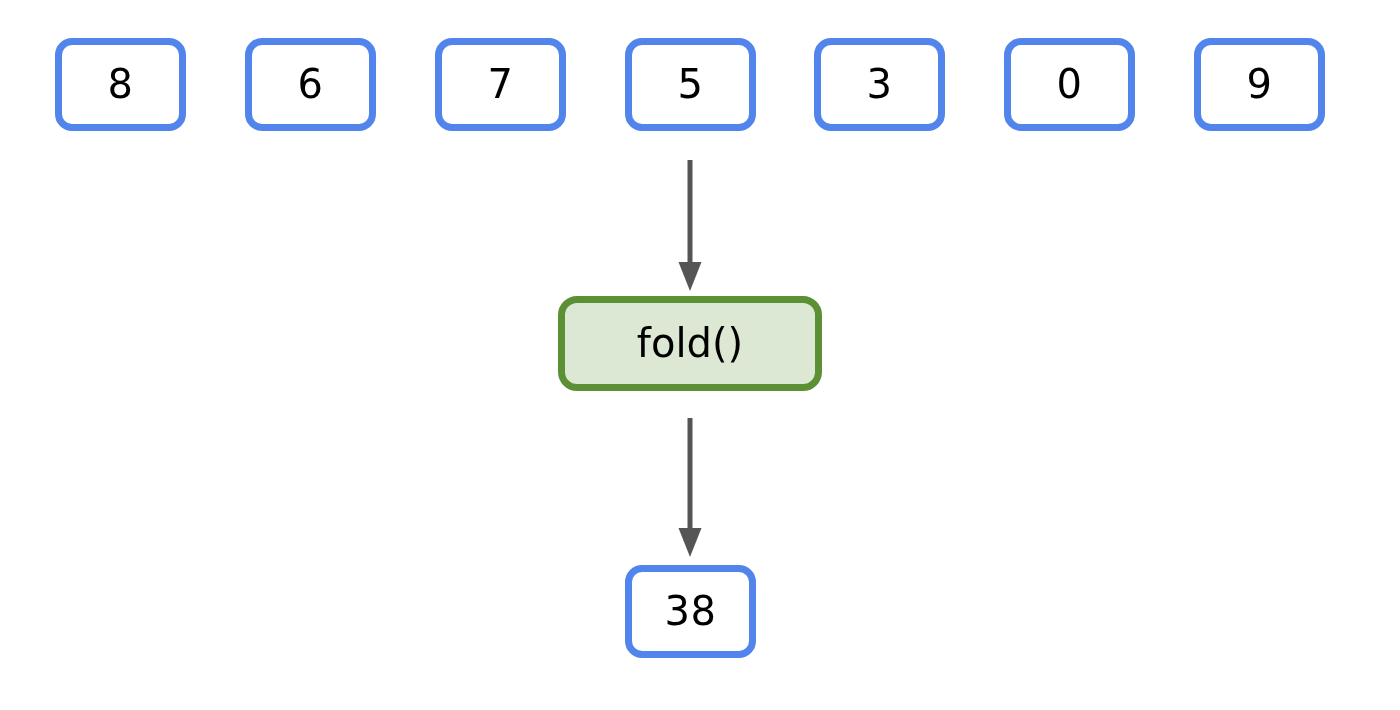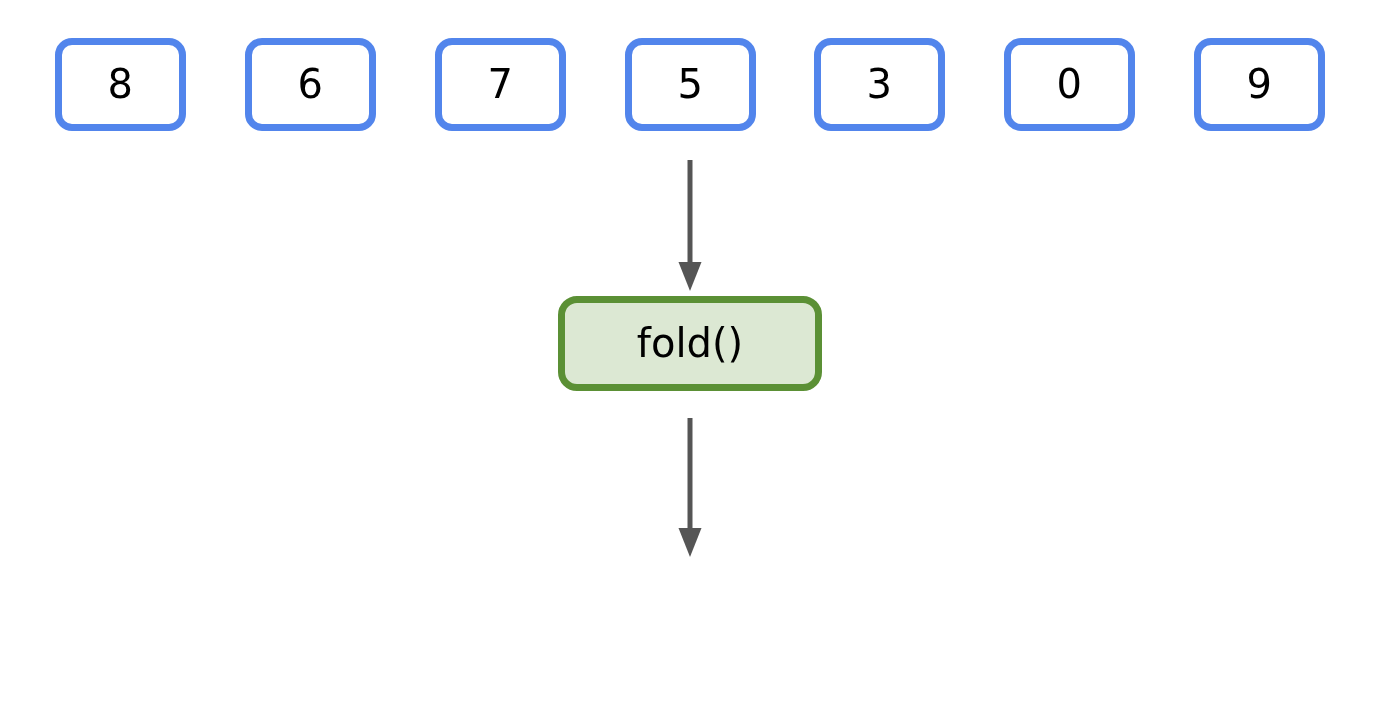--- a/index.html
+++ b/index.html
@@ -123,14 +123,17 @@
     <span class="node-label">fold()</span>
   </div>
 
   <div class="arrow" style="left:668px; top:418px; width:44px; height:140px;">
     <svg width="44" height="140" viewBox="0 0 44 140" aria-hidden="true">
       <line x1="22" y1="0" x2="22" y2="112" stroke="#555555" stroke-width="5"></line>
       <polygon points="22,139 10.5,110 33.5,110" fill="#555555"></polygon>
     </svg>
   </div>
 
+  <div class="node node-result" style="left:625px; top:565px; width:131px; height:93px;">
+    <span class="node-label">38</span>
+  </div>
 
 </div>
 
 </body></html>

